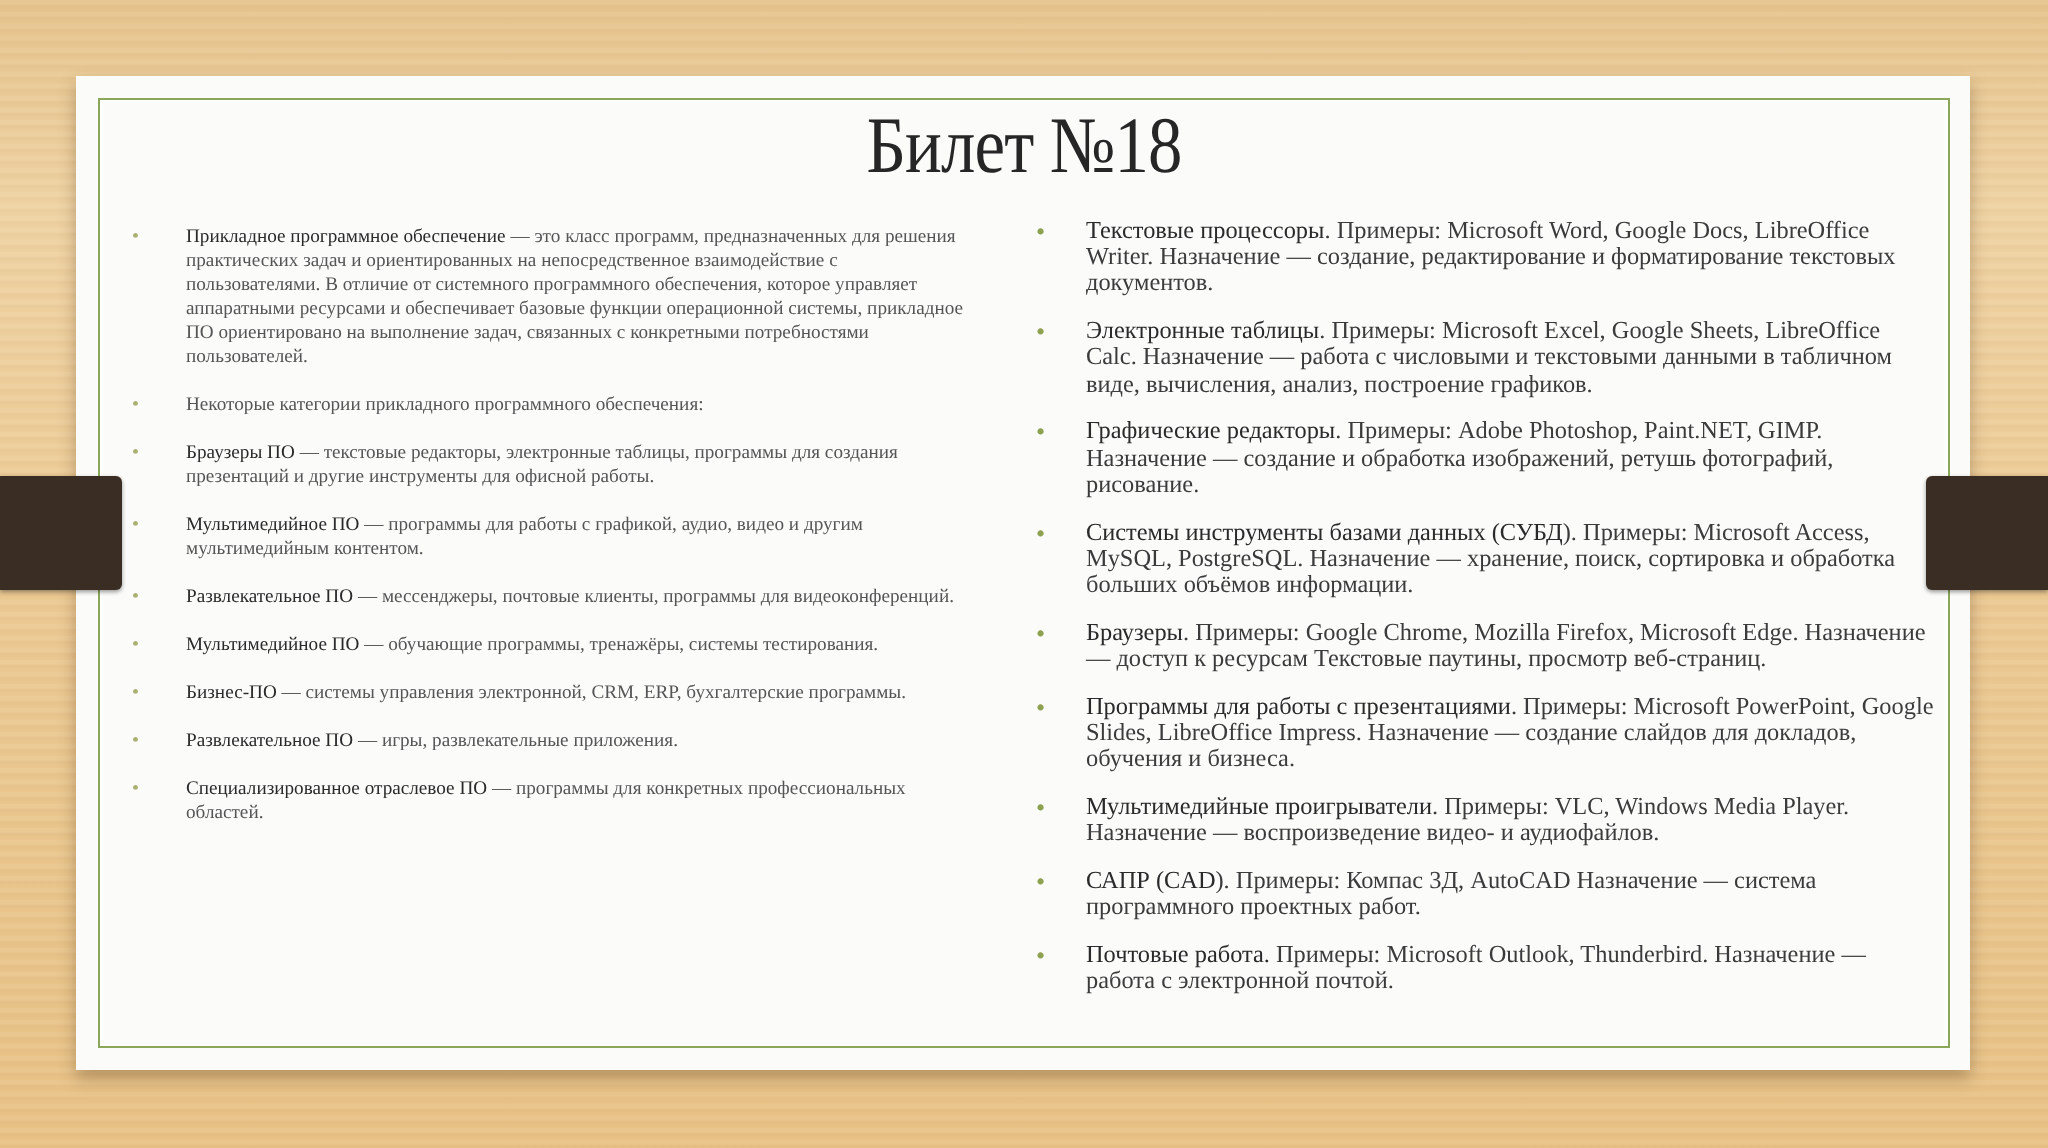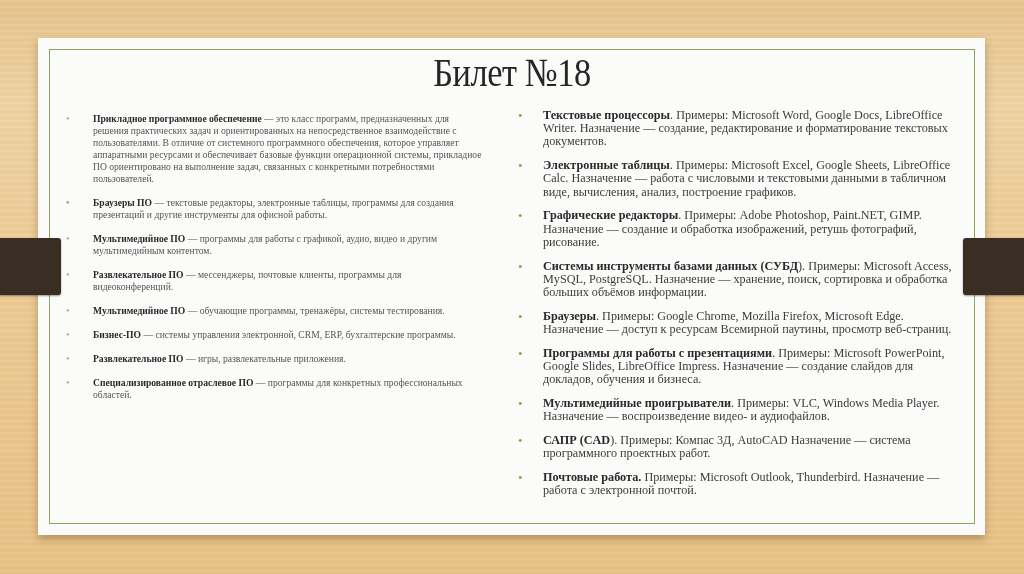--- a/index.html
+++ b/index.html
@@ -91,53 +91,53 @@
   .col-right .item { margin-bottom: 10.6px; padding-left: 26px; }
   .bullet {
     position: absolute;
     left: 4px;
     top: 0;
     color: #a9b070;
     font-size: 10px;
   }
   .col-right .bullet { left: 1px; font-size: 13px; color: #8ea150; }
   .term {
-    font-weight: bold;
+    font-weight: normal;
     color: #2a2a2a;
   }
 </style>
 </head>
 <body>
 
 <div class="wood-grain"></div>
 
 <div class="card">
   <div class="inner-frame"></div>
 </div>
 
 <div class="tab tab-left"></div>
 <div class="tab tab-right"></div>
 
 <div class="title">Билет №18</div>
 
 <ul class="col col-left">
   <li class="item"><span class="bullet">•</span><span class="term">Прикладное программное обеспечение</span><span> — это класс программ, предназначенных для решения практических задач и ориентированных на непосредственное взаимодействие с пользователями. В отличие от системного программного обеспечения, которое управляет аппаратными ресурсами и обеспечивает базовые функции операционной системы, прикладное ПО ориентировано на выполнение задач, связанных с конкретными потребностями пользователей.</span></li>
-  <li class="item"><span class="bullet">•</span><span class="term"></span></li>
+  <li class="item"><span class="bullet">•</span><span class="term"></span><span>Некоторые категории прикладного программного обеспечения:</span></li>
   <li class="item"><span class="bullet">•</span><span class="term">Браузеры ПО</span><span> — текстовые редакторы, электронные таблицы, программы для создания презентаций и другие инструменты для офисной работы.</span></li>
   <li class="item"><span class="bullet">•</span><span class="term">Мультимедийное ПО</span><span> — программы для работы с графикой, аудио, видео и другим мультимедийным контентом.</span></li>
   <li class="item"><span class="bullet">•</span><span class="term">Развлекательное ПО</span><span> — мессенджеры, почтовые клиенты, программы для видеоконференций.</span></li>
   <li class="item"><span class="bullet">•</span><span class="term">Мультимедийное ПО</span><span> — обучающие программы, тренажёры, системы тестирования.</span></li>
   <li class="item"><span class="bullet">•</span><span class="term">Бизнес-ПО</span><span> — системы управления электронной, CRM, ERP, бухгалтерские программы.</span></li>
   <li class="item"><span class="bullet">•</span><span class="term">Развлекательное ПО</span><span> — игры, развлекательные приложения.</span></li>
   <li class="item"><span class="bullet">•</span><span class="term">Специализированное отраслевое ПО</span><span> — программы для конкретных профессиональных областей.</span></li>
 </ul>
 
 <ul class="col col-right">
   <li class="item"><span class="bullet">•</span><span class="term">Текстовые процессоры</span><span>. Примеры: Microsoft Word, Google Docs, LibreOffice Writer. Назначение — создание, редактирование и форматирование текстовых документов.</span></li>
   <li class="item"><span class="bullet">•</span><span class="term">Электронные таблицы</span><span>. Примеры: Microsoft Excel, Google Sheets, LibreOffice Calc. Назначение — работа с числовыми и текстовыми данными в табличном виде, вычисления, анализ, построение графиков.</span></li>
   <li class="item"><span class="bullet">•</span><span class="term">Графические редакторы</span><span>. Примеры: Adobe Photoshop, Paint.NET, GIMP. Назначение — создание и обработка изображений, ретушь фотографий, рисование.</span></li>
   <li class="item"><span class="bullet">•</span><span class="term">Системы инструменты базами данных (СУБД</span><span>). Примеры: Microsoft Access, MySQL, PostgreSQL. Назначение — хранение, поиск, сортировка и обработка больших объёмов информации.</span></li>
-  <li class="item"><span class="bullet">•</span><span class="term">Браузеры</span><span>. Примеры: Google Chrome, Mozilla Firefox, Microsoft Edge. Назначение — доступ к ресурсам Всемирной паутины, просмотр веб-страниц.</span></li>
+  <li class="item"><span class="bullet">•</span><span class="term">Браузеры</span><span>. Примеры: Google Chrome, Mozilla Firefox, Microsoft Edge. Назначение — доступ к ресурсам Текстовые паутины, просмотр веб-страниц.</span></li>
   <li class="item"><span class="bullet">•</span><span class="term">Программы для работы с презентациями</span><span>. Примеры: Microsoft PowerPoint, Google Slides, LibreOffice Impress. Назначение — создание слайдов для докладов, обучения и бизнеса.</span></li>
   <li class="item"><span class="bullet">•</span><span class="term">Мультимедийные проигрыватели</span><span>. Примеры: VLC, Windows Media Player. Назначение — воспроизведение видео- и аудиофайлов.</span></li>
   <li class="item"><span class="bullet">•</span><span class="term">САПР (CAD</span><span>). Примеры: Компас 3Д, AutoCAD Назначение — система программного проектных работ.</span></li>
   <li class="item"><span class="bullet">•</span><span class="term">Почтовые работа.</span><span> Примеры: Microsoft Outlook, Thunderbird. Назначение — работа с электронной почтой.</span></li>
 </ul>
 
 </body></html>

